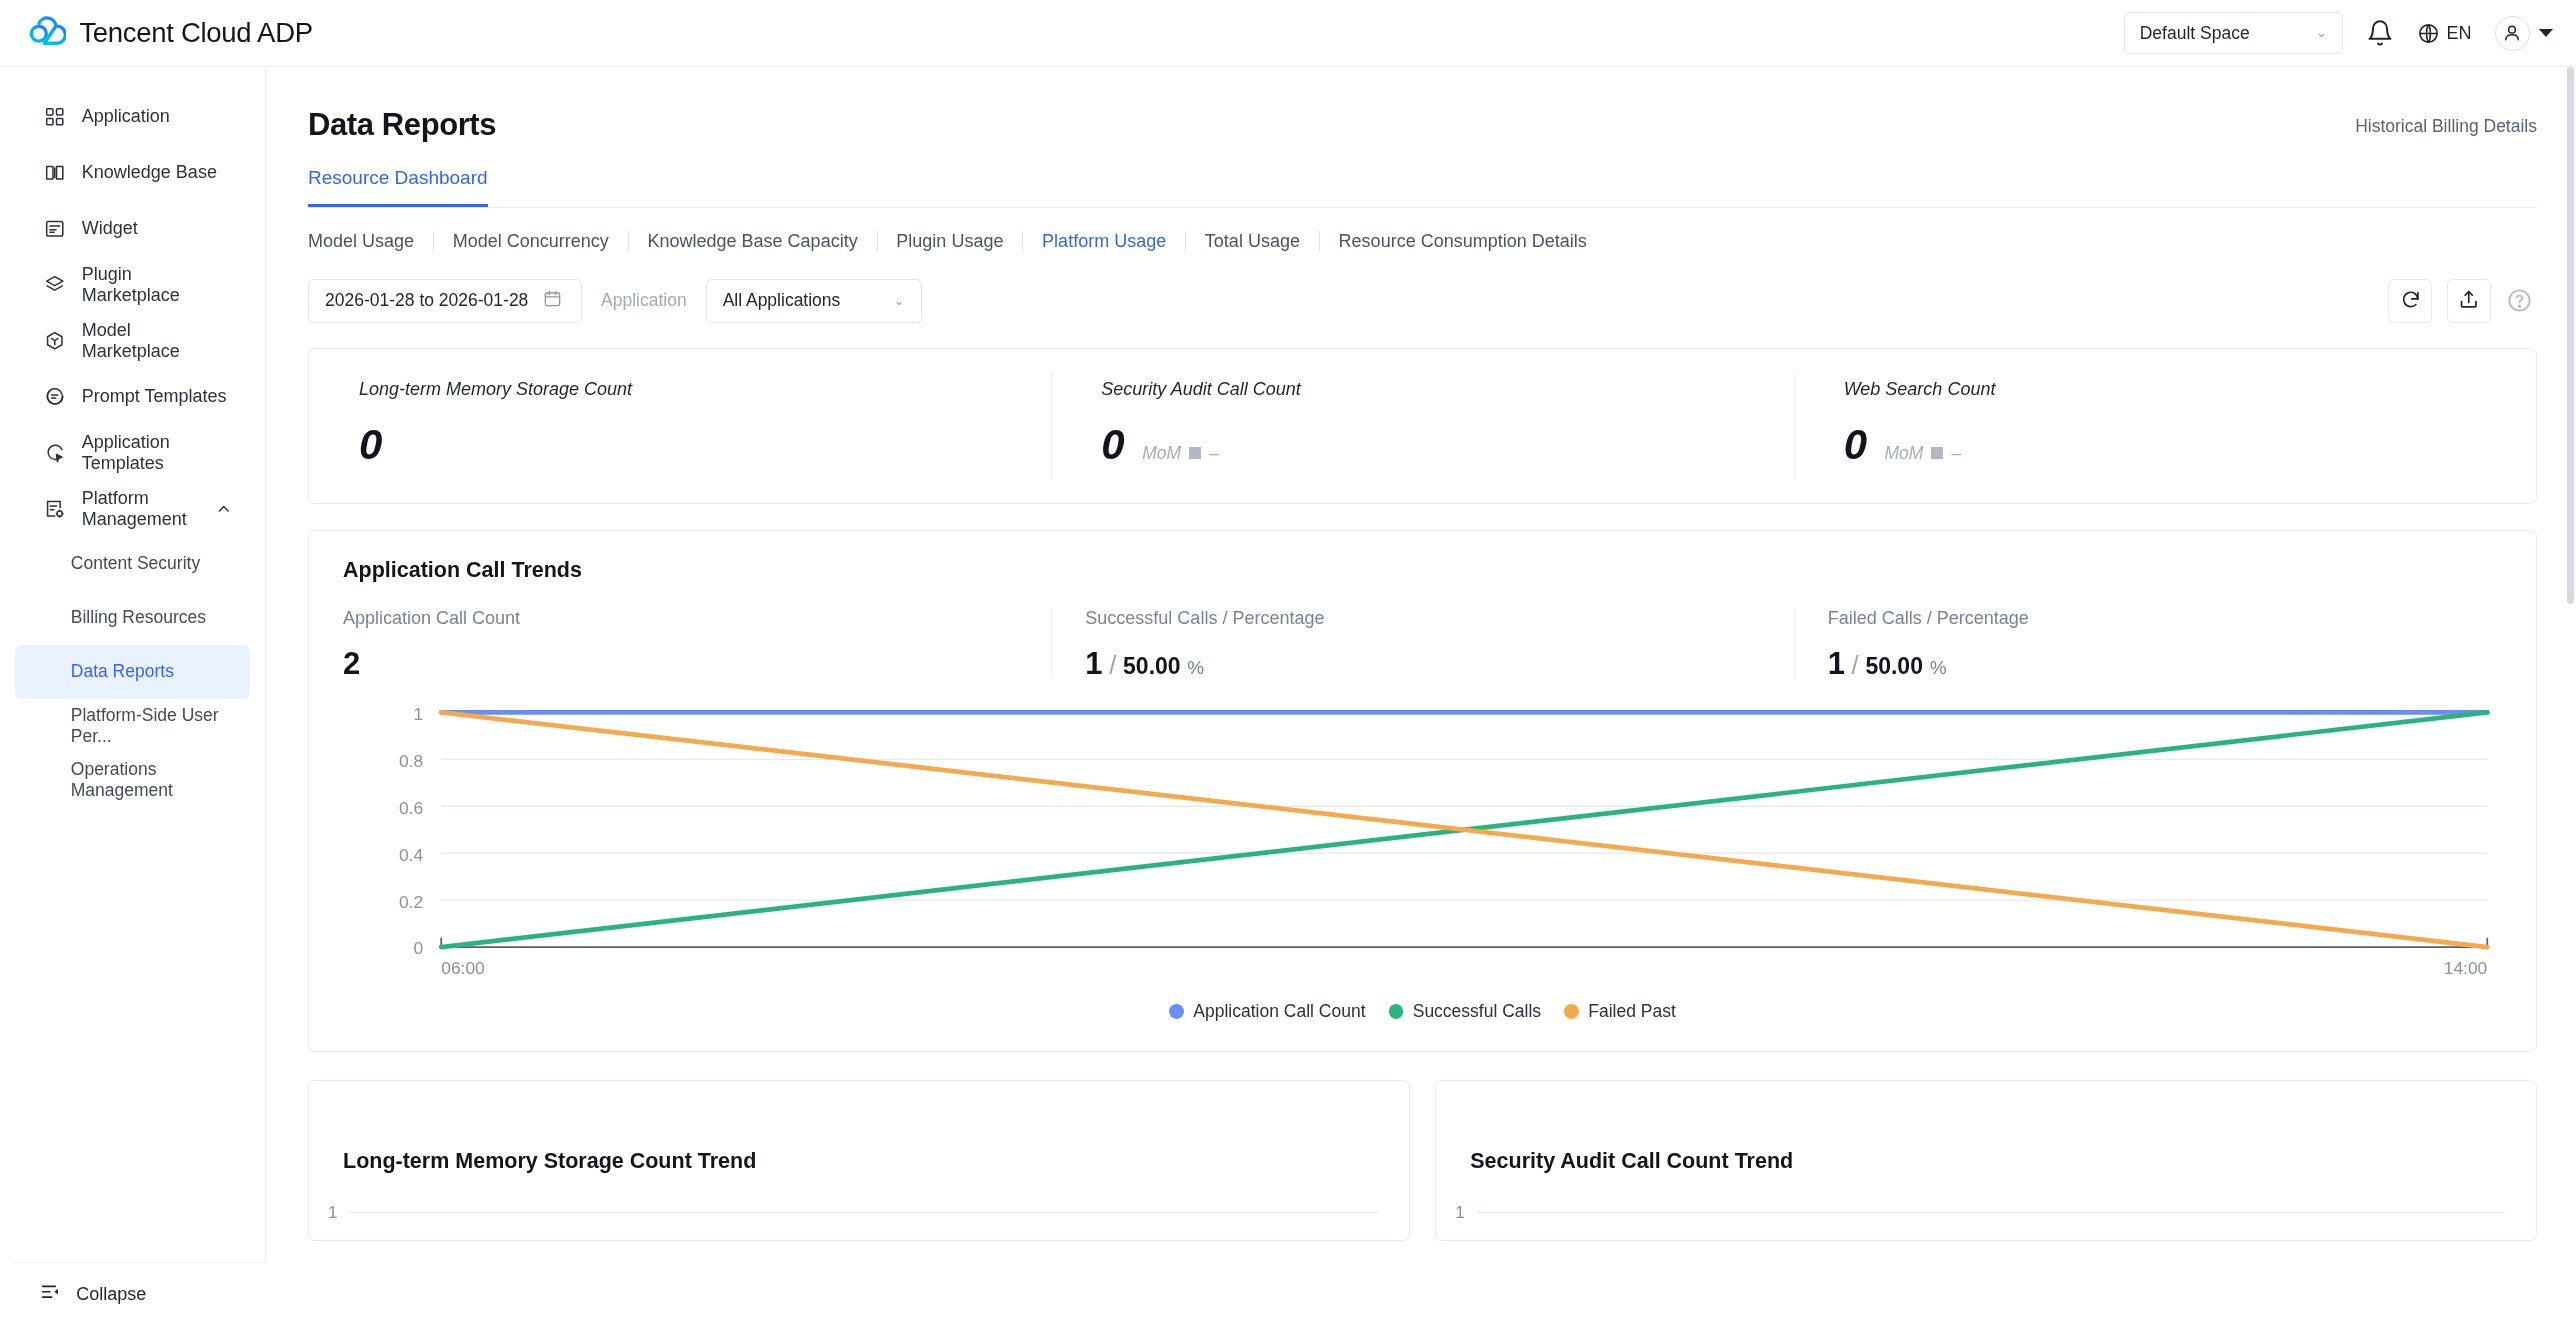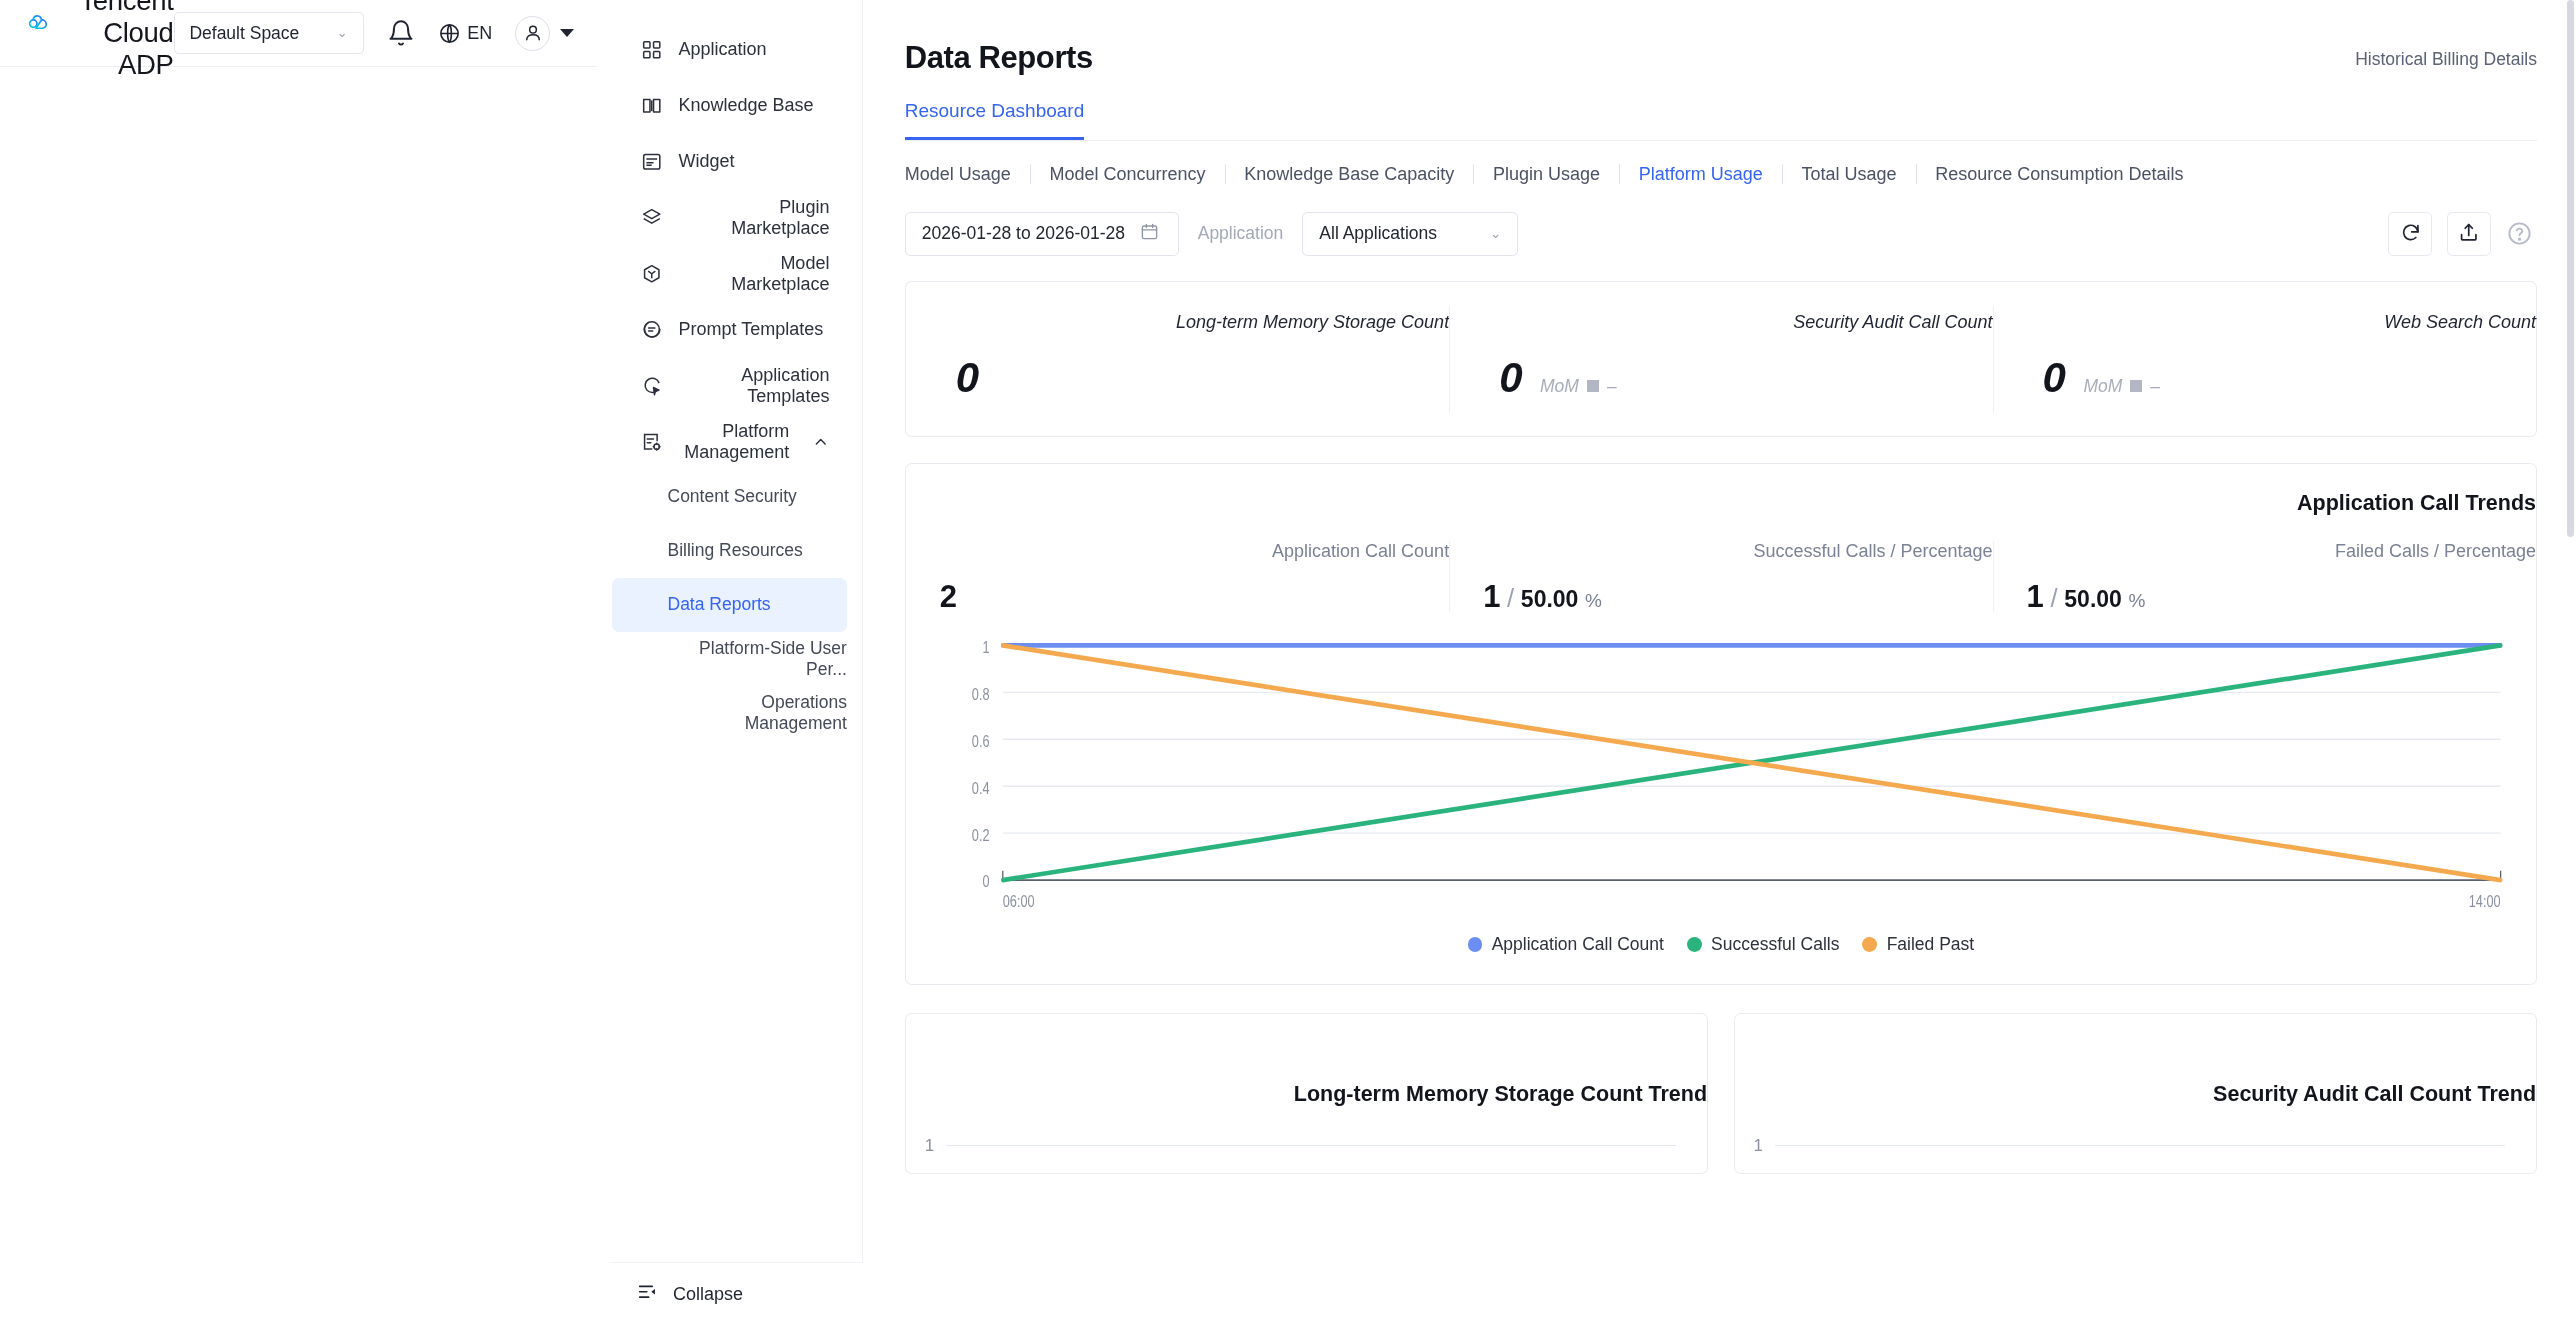--- a/index.html
+++ b/index.html
@@ -3,36 +3,36 @@
 <meta charset="utf-8">
 <style>
   * { box-sizing: border-box; margin: 0; padding: 0; }
   html, body {
     width: 2576px; height: 1326px;
     background: #ffffff;
     font-family: "Liberation Sans", sans-serif;
     overflow: hidden;
     color: #1a1d24;
   }
-  .app { display: flex; flex-direction: row; width: 2576px; height: 1326px; text-align: right; }
+  .app { display: flex; flex-direction: column; width: 2576px; height: 1326px; }
 
   
   .topbar {
     height: 67px; flex: 0 0 67px;
     display: flex; align-items: center;
     border-bottom: 0.7px solid #eceef2;
     background: #fff;
     padding: 0 23px 0 28px;
   }
   .brand { display: flex; align-items: center; gap: 13.4px; }
   .brand-logo { width: 38px; height: 38px; display: block; }
   .brand-name { font-size: 27.5px; font-weight: 400; letter-spacing: -0.3px; color: #14161c; }
   .topbar-right { margin-left: auto; display: flex; align-items: center; gap: 23px; }
   .space-select {
-    width: 190px; height: 42px;
+    width: 219px; height: 42px;
     border: 0.7px solid #e3e6ed; border-radius: 4.7px;
     display: flex; align-items: center; padding: 0 14.8px;
     font-size: 17.5px; color: #1f2430; background: #fff;
   }
   .space-select .caret { margin-left: auto; color: #9aa1b0; font-size: 13.4px; line-height: 1; }
   .icon-btn { display: flex; align-items: center; justify-content: center; cursor: pointer; }
   .bell { width: 28px; height: 28px; }
   .lang { display: flex; align-items: center; gap: 6.7px; font-size: 18px; color: #1f2430; }
   .globe { width: 23px; height: 23px; }
   .avatar-wrap { display: flex; align-items: center; gap: 9.4px; }

